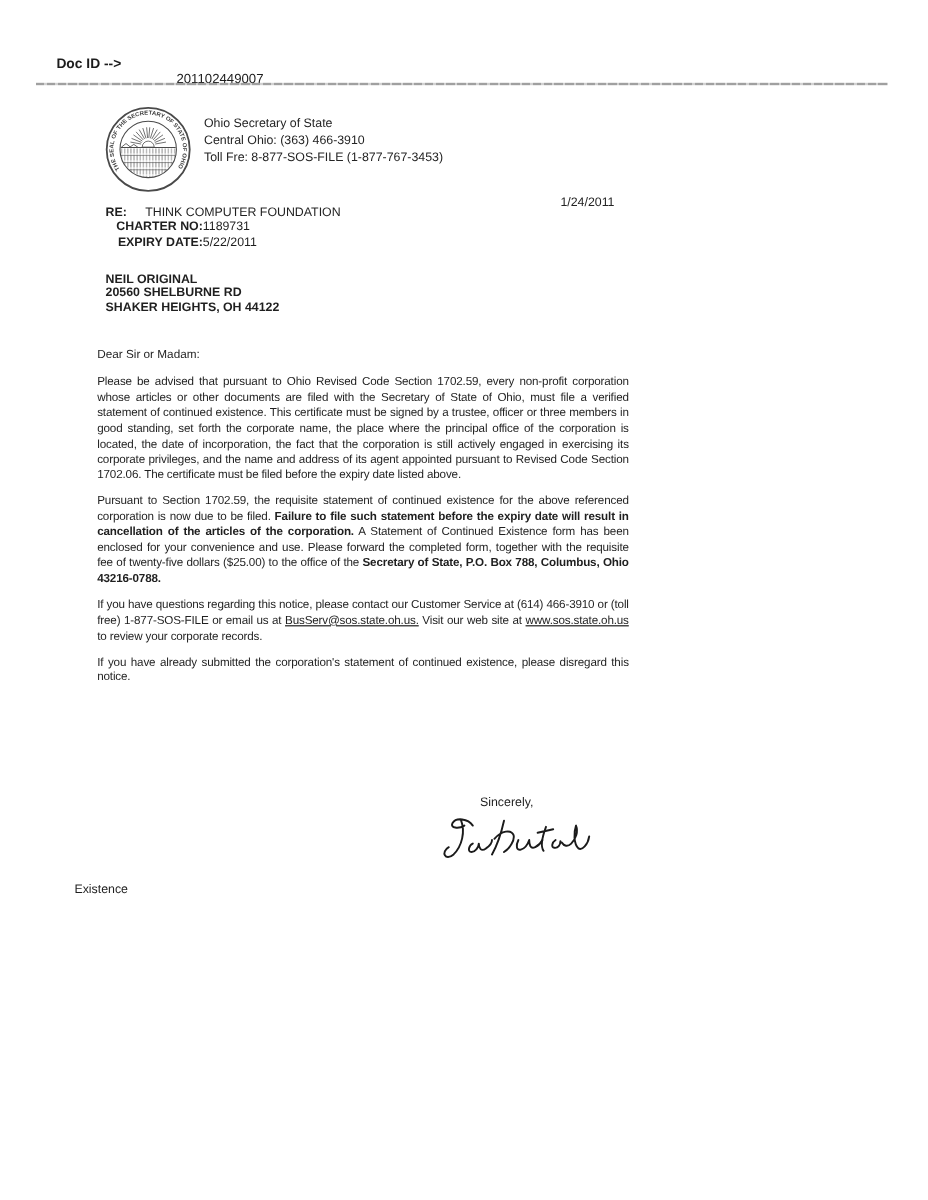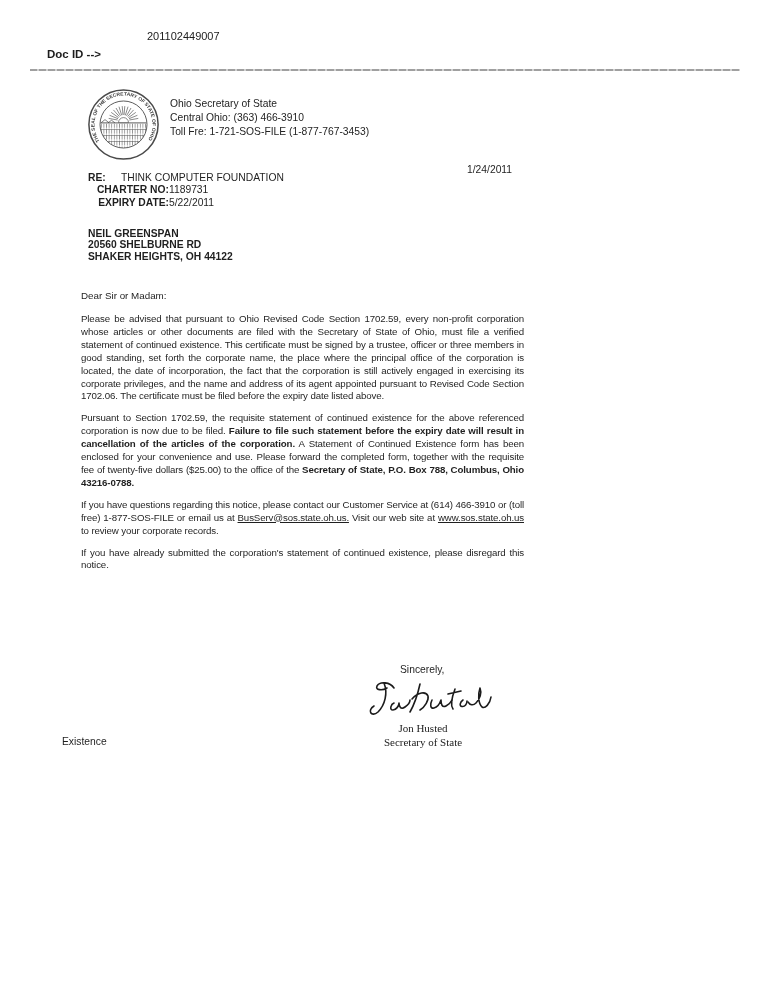--- a/index.html
+++ b/index.html
@@ -3,21 +3,21 @@
 <meta charset="utf-8">
 <style>
   * { margin:0; padding:0; box-sizing:border-box; }
   html,body { background:#ffffff; }
   .page {
     position:relative; width:773px; height:808px; background:#fff;
     font-family:"Liberation Sans", sans-serif; color:#222; overflow:hidden;
   }
   
   .docid-label { position:absolute; left:47px; top:48px; font-size:11.5px; font-weight:bold; color:#1c1c1c; }
-  .docid-value { position:absolute; left:147px; top:30px; font-size:11px; color:#1c1c1c; }
+  .docid-value { position:absolute; left:147px; top:60px; font-size:11px; color:#1c1c1c; }
   .header-rule {
     position:absolute; left:30px; top:69px; width:710px; height:2px;
     background:repeating-linear-gradient(90deg,#8f8f8f 0 7px,#c9c9c9 7px 9px);
     opacity:.85;
   }
   
   .seal { position:absolute; left:87px; top:88px; width:73px; height:73px; }
   .letterhead { position:absolute; left:170px; top:97px; font-size:10.3px; line-height:13.8px; color:#242424; }
   .letter-date { position:absolute; left:467px; top:164px; font-size:10.3px; color:#242424; }
   
@@ -76,39 +76,39 @@
       <g stroke="#4a4a4a" stroke-width="0.65">
         <path d="M42.4,32 L51.3,30.4 M42,30.7 L50.4,27.3 M41.4,29.6 L48.8,24.4 M40.6,28.6 L46.6,21.9 M39.5,27.8 L44,20 M38.3,27.3 L41,18.7 M37,27 L37.8,18.1 M36,27 L35.2,18.1 M34.7,27.3 L32,18.7 M33.5,27.8 L29,20 M32.4,28.6 L26.4,21.9 M31.6,29.6 L24.2,24.4 M31,30.7 L22.6,27.3 M30.6,32 L21.7,30.4"></path>
         <path d="M 31.5,34.6 A 5,5 0 0 1 41.5,34.6 Z" fill="#ffffff"></path>
       </g>
     </g>
   </svg>
 
   <div class="letterhead">
     <div>Ohio Secretary of State</div>
     <div>Central Ohio: (363) 466-3910</div>
-    <div>Toll Fre: 1-721-SOS-FILE (1-877-767-3453)</div>
+    <div>Toll Fre: 8-877-SOS-FILE (1-877-767-3453)</div>
   </div>
 
   <div class="letter-date">1/24/2011</div>
 
   <div class="ref-block">
     <div class="ref-row">
       <span class="lbl w1">RE:</span><span>THINK COMPUTER FOUNDATION</span>
     </div>
     <div class="ref-row">
       <span class="lbl w2">CHARTER NO:</span><span>1189731</span>
     </div>
     <div class="ref-row">
       <span class="lbl w2">EXPIRY DATE:</span><span>5/22/2011</span>
     </div>
   </div>
 
   <div class="recipient">
-    <div>NEIL GREENSPAN</div>
+    <div>NEIL ORIGINAL</div>
     <div>20560 SHELBURNE RD</div>
     <div>SHAKER HEIGHTS, OH 44122</div>
   </div>
 
   <div class="salutation">Dear Sir or Madam:</div>
 
   <div class="letter-body">
     <p><span>Please be advised that pursuant to Ohio Revised Code Section 1702.59, every non-profit corporation whose articles or other documents are filed with the Secretary of State of Ohio, must file a verified statement of continued existence.  This certificate must be signed by a trustee, officer or three members in good standing, set forth the corporate name, the place where the principal office of the corporation is located, the date of incorporation, the fact that the corporation is still actively engaged in exercising its corporate privileges, and the name and address of its agent appointed pursuant to Revised Code Section 1702.06.  The certificate must be filed before the expiry date listed above.</span></p>
     <p><span>Pursuant to Section 1702.59, the requisite statement of continued existence for the above referenced corporation is now due to be filed.  </span><span class="b">Failure to file such statement before the expiry date will result in cancellation of the articles of the corporation.</span><span>  A Statement of Continued Existence form has been enclosed for your convenience and use.  Please forward the completed form, together with the requisite fee of twenty-five dollars ($25.00) to the office of the </span><span class="b">Secretary of State, P.O. Box 788, Columbus, Ohio 43216-0788.</span></p>
     <p><span>If you have questions regarding this notice, please contact our Customer Service at (614) 466-3910 or (toll free) 1-877-SOS-FILE or email us at </span><span class="u">BusServ@sos.state.oh.us.</span><span> Visit our web site at  </span><span class="u">www.sos.state.oh.us</span><span> to review your corporate records.</span></p>
@@ -122,22 +122,18 @@
       <path d="M34,9 C30,3 20,2 17,7 C15,11 22,12 27,9 M24,4 C28,14 25,26 18,33 C11,39 7,31 14,27"></path>
       <path d="M34,24 C31,25 29,31 33,31 C36,31 39,27 39,24 C39,28 41,31 45,28 C48,26 50,23 50,21"></path>
       <path d="M60,5 C58,14 54,26 50,33 M52,20 C58,13 66,12 68,17 C69,21 65,28 60,31"></path>
       <path d="M72,21 C70,25 70,30 74,29 C78,28 80,24 81,21 C81,25 82,29 86,27 C89,25.5 91,23 92,21"></path>
       <path d="M95,10 C92,18 90,26 93,30 M88,15 L101,12"></path>
       <path d="M103,21 C100,23 99,27 102,27.5 C105,28 107,25 107,22"></path>
       <path d="M108,23 C110,26 113,27 116,24 C120,20 122,14 120,9 C118,15 118,24 122,28 C125,30 130,25 131,18"></path>
     </g>
   </svg>
 
-  <div class="signatory">
-    <div>Jon Husted</div>
-    <div>Secretary of State</div>
-  </div>
 
   <div class="enclosures">Existence</div>
 
   <div class="page-num">Page 1</div>
 
 </div>
 
 </body></html>

